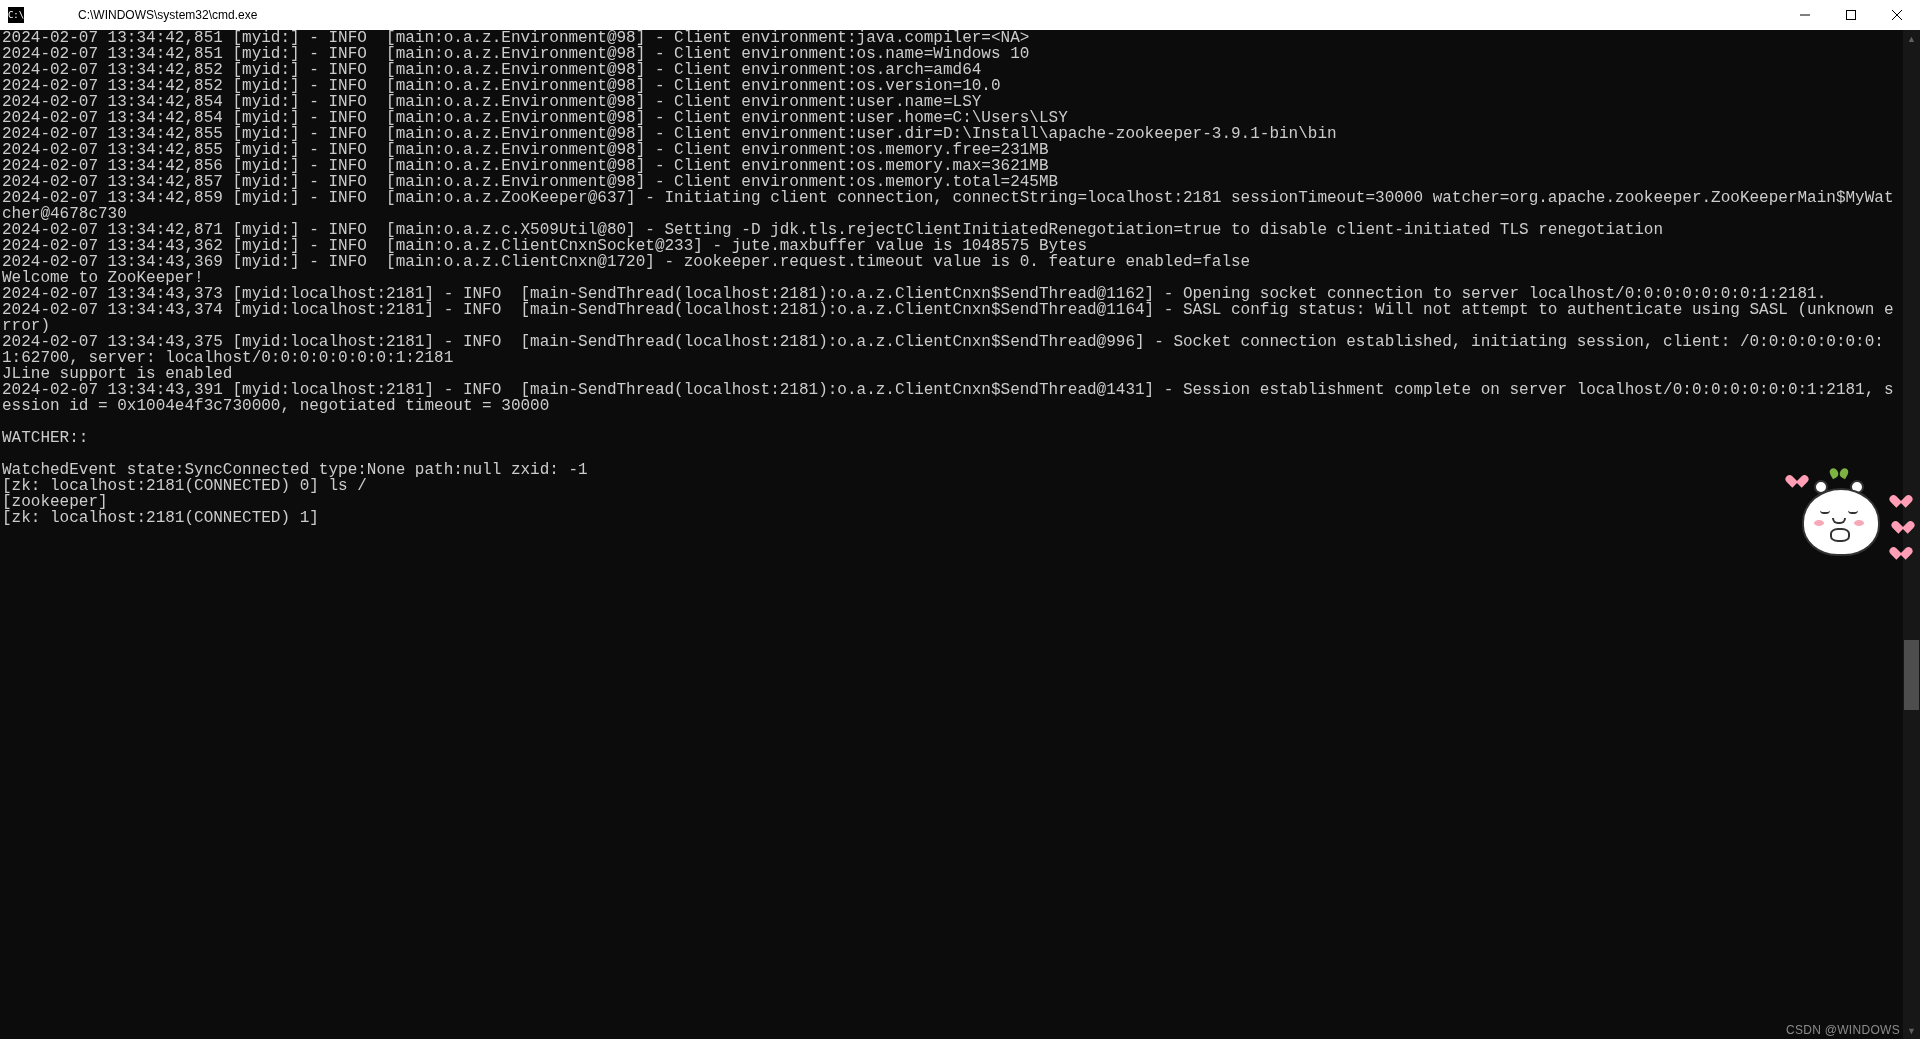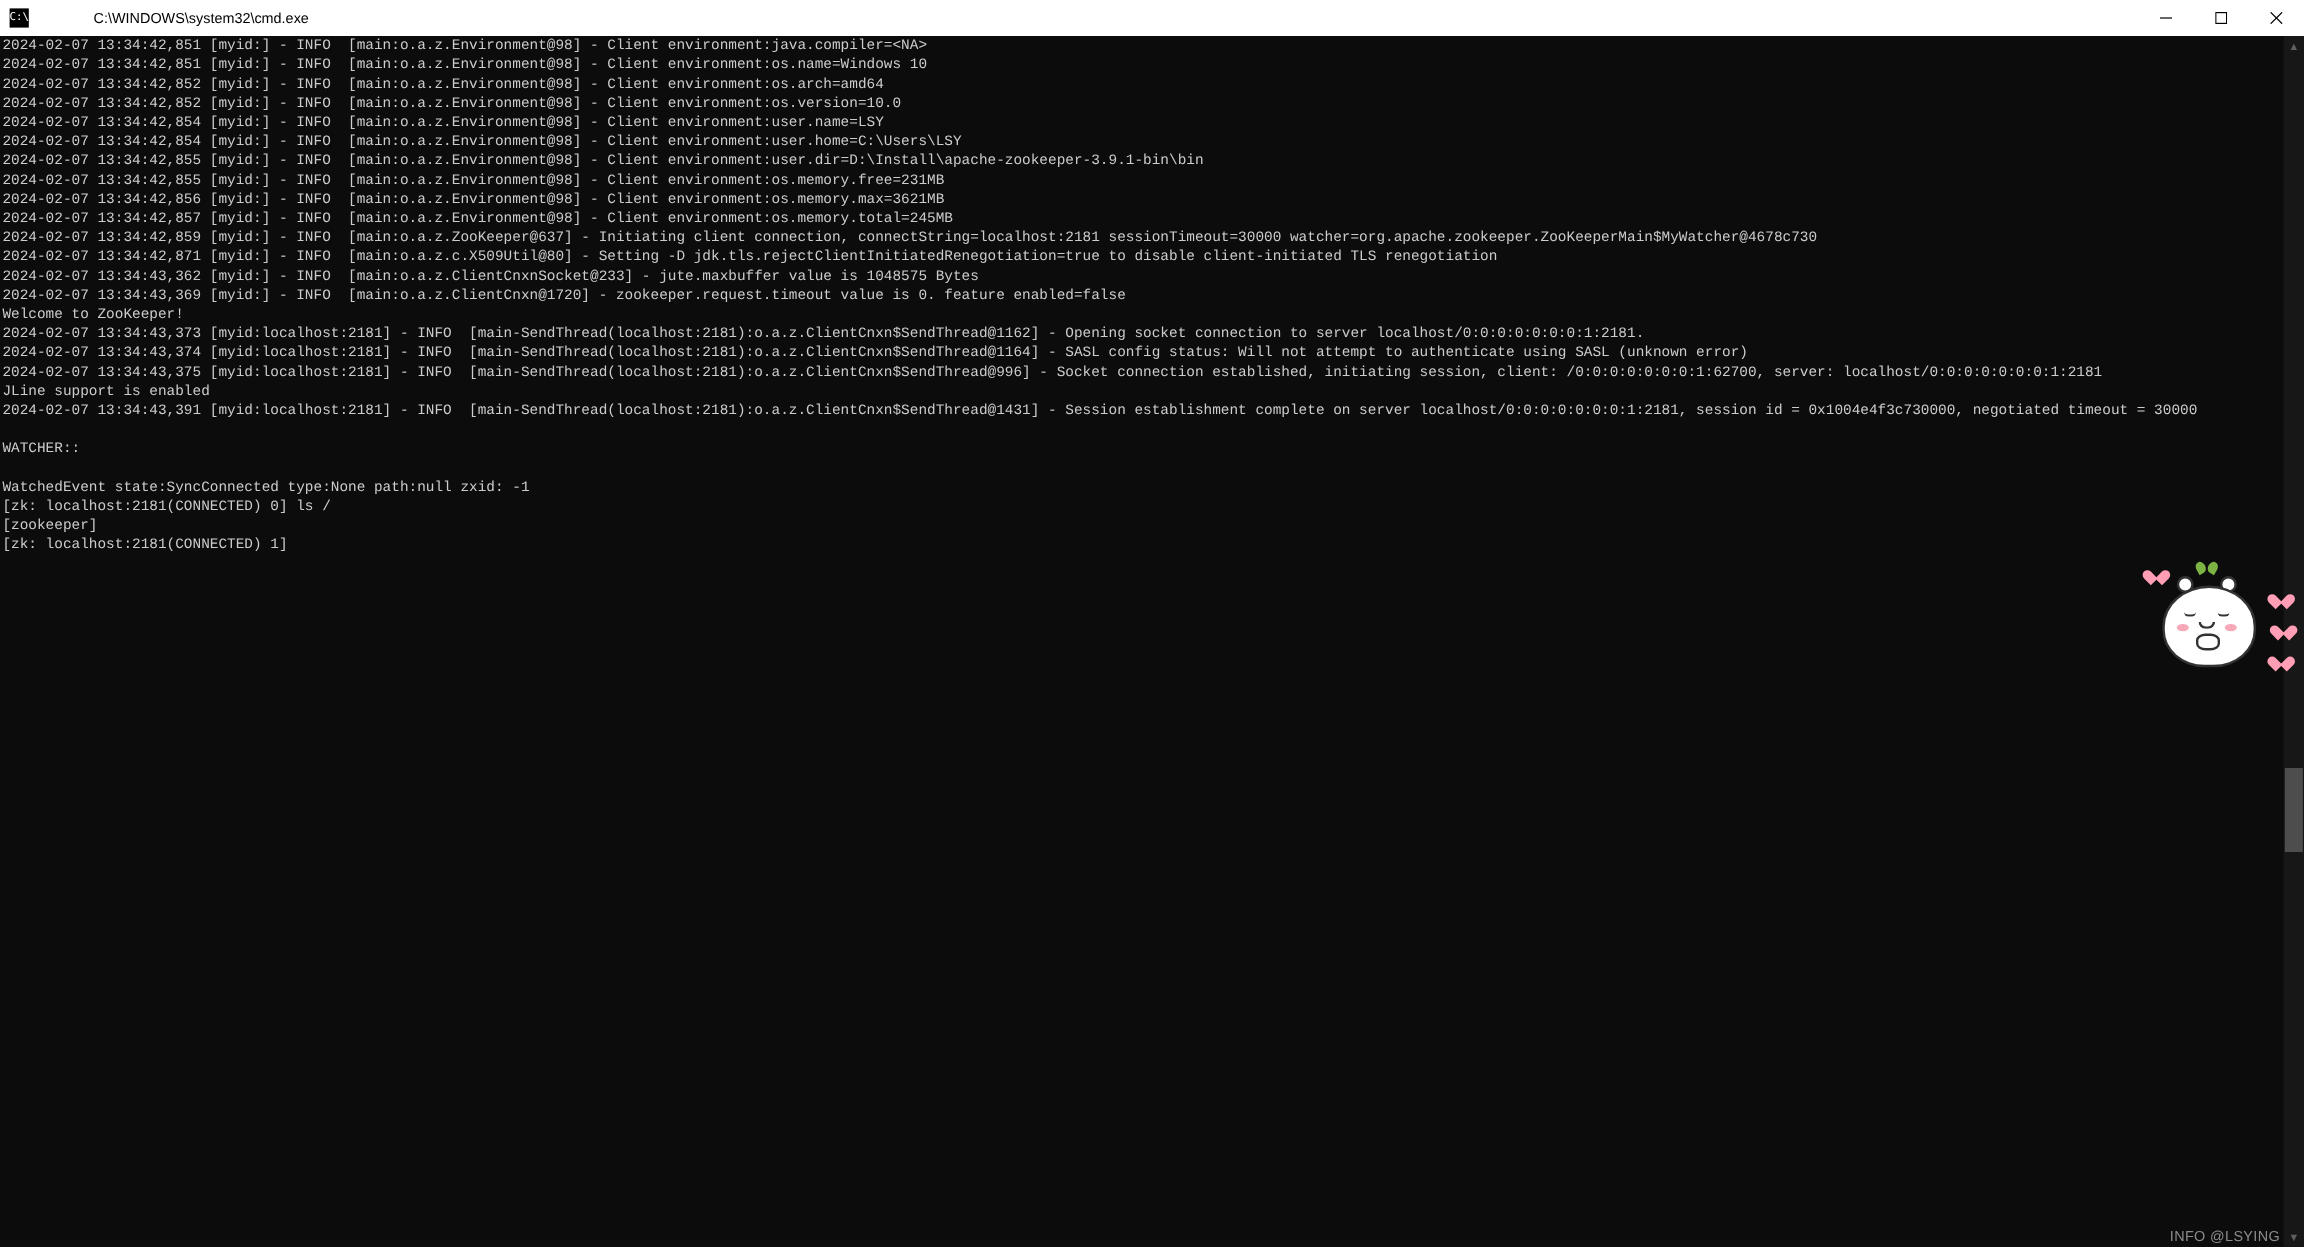--- a/index.html
+++ b/index.html
@@ -39,21 +39,21 @@
   width: 100%;
   height: calc(100% - 30px);
   background: #0c0c0c;
   display: flex;
 }
 .terminal {
   flex: 1;
   background: #0c0c0c;
   color: #cccccc;
   font-family: "NSimSun", "SimSun", Consolas, "Courier New", monospace;
-  font-size: 12px;
+  font-size: 16px;
   line-height: 16px;
   white-space: pre-wrap;
   word-break: break-all;
   padding: 0 2px;
   overflow: hidden;
 }
 .scrollbar {
   width: 17px;
   background: #171717;
   position: relative;
@@ -247,14 +247,14 @@
     <div class="mascot-eye2"></div>
     <div class="mascot-blush1"></div>
     <div class="mascot-blush2"></div>
     <div class="mascot-mouth"></div>
     <div class="mascot-hand"></div>
     <div class="heart h1"></div>
     <div class="heart h2"></div>
     <div class="heart h3"></div>
   </div>
 
-  <div class="watermark">INFO @LSYING</div>
+  <div class="watermark">CSDN @WINDOWS</div>
 </div>
 
 </body></html>

